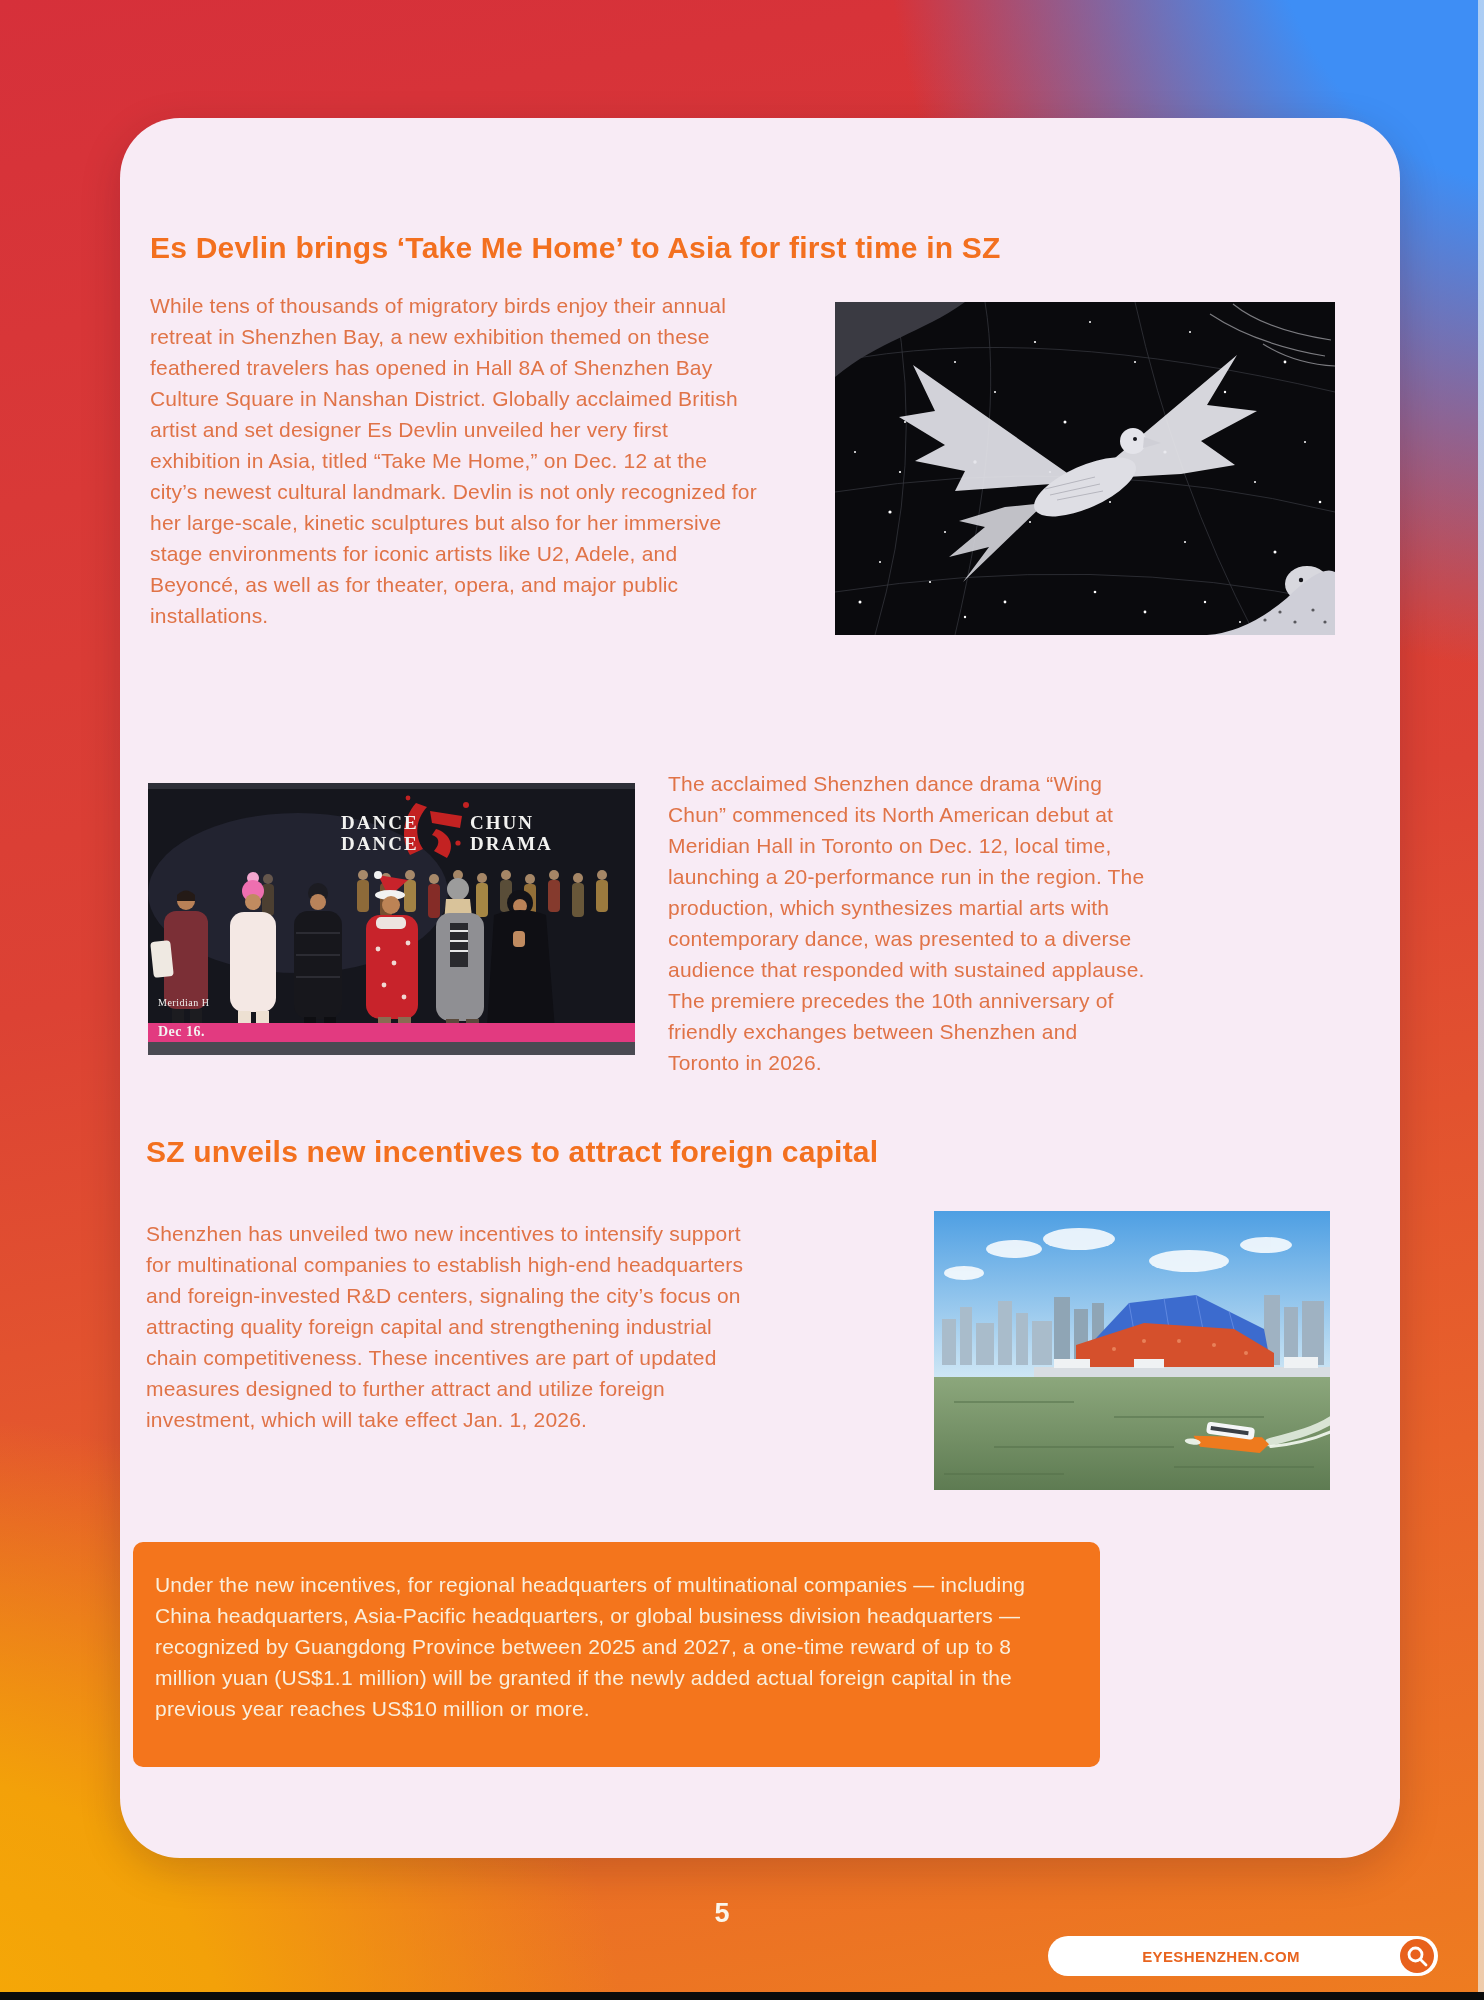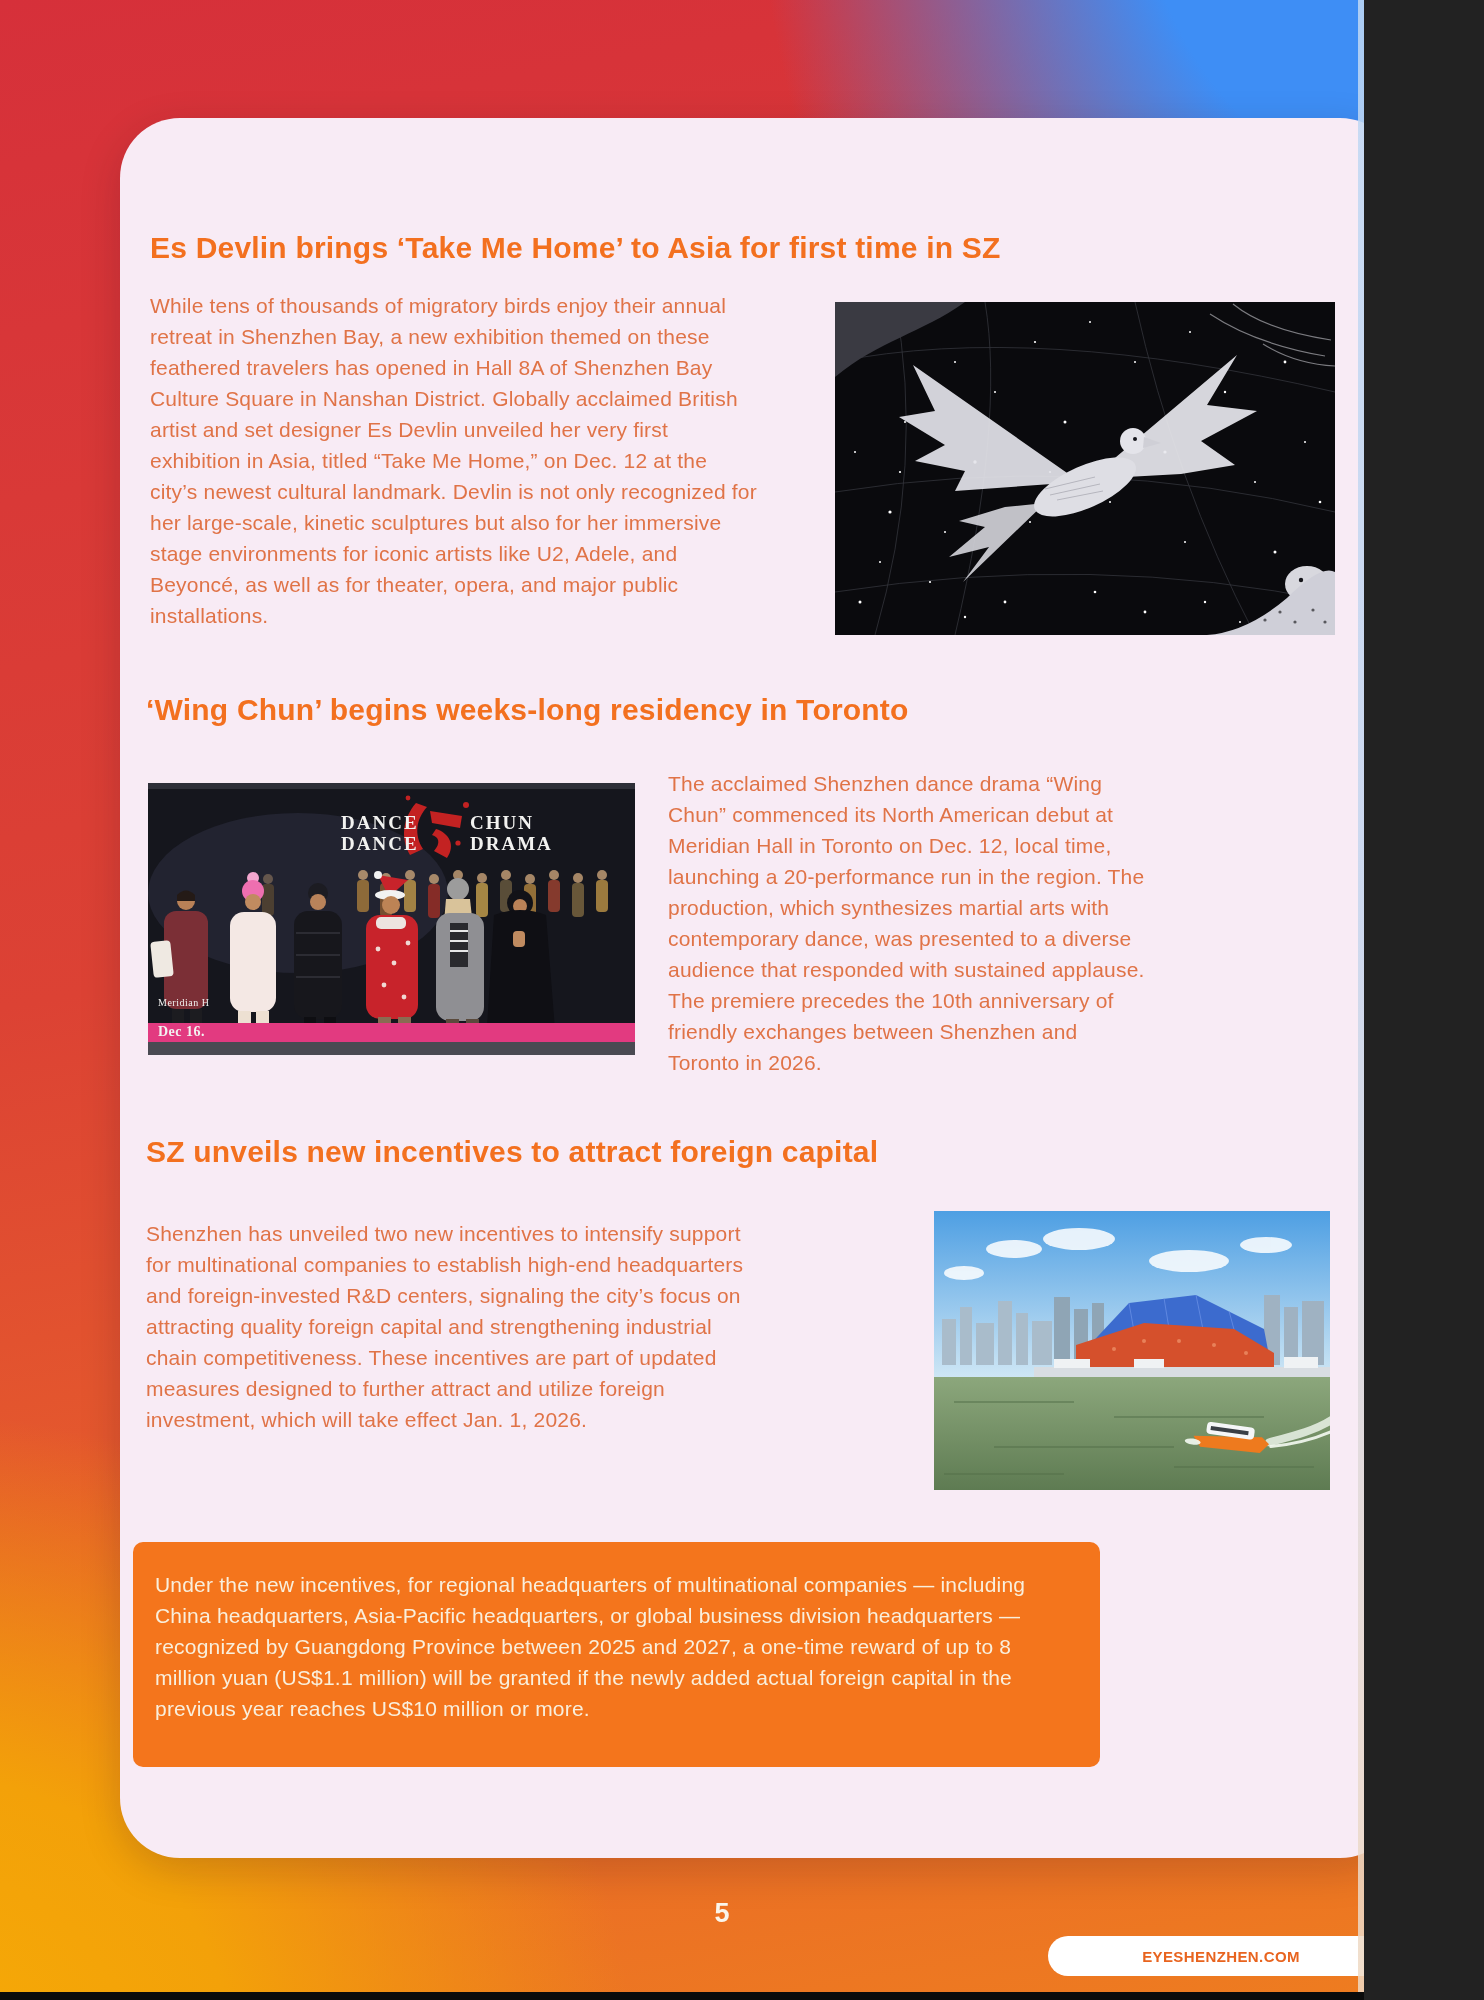--- a/index.html
+++ b/index.html
@@ -1,17 +1,17 @@
 <!DOCTYPE html>
 <html style="--heading: #F3701F; --body: #E07347; --card-bg: #F8EBF5; --callout-bg: #F4751C; --callout-text: #F9EFDC; --badge-text: #E8641F; --badge-icon-bg: #E8611C; --gradient-red: #D6303A; --gradient-blue: #3E8EF5; --gradient-amber: #F6AA06; --gradient-orange: #EE7C20;"><head>
 <meta charset="utf-8">
 <style>
   html,body{margin:0;padding:0;background:#222;}
   .page{
-    position:relative;width:1364px;height:2000px;overflow:hidden;
+    position:relative;width:1484px;height:2000px;overflow:hidden;
     font-family:"Liberation Sans","DejaVu Sans",sans-serif;
     background:
       radial-gradient(900px 1150px at 103% -8%, #3E8EF5 0%, #3E8EF5 30%, rgba(62,142,245,0) 72%),
       radial-gradient(1050px 950px at -6% 103%, #F6AA06 0%, #F3A109 30%, rgba(246,170,6,0) 68%),
       linear-gradient(170deg, #D6303A 0%, #DC4234 45%, #E8622A 75%, #EE7C20 100%);
   }
   .card{
     position:absolute;left:120px;top:118px;width:1280px;height:1740px;
     background:var(--card-bg,#F8EBF5);border-radius:60px;
     box-shadow:0 12px 40px rgba(40,10,30,.18);
@@ -144,21 +144,20 @@
             <circle cx="430" cy="318" r="1.6"></circle>
               <circle cx="445" cy="310" r="1.6"></circle>
               <circle cx="460" cy="320" r="1.6"></circle>
             <circle cx="478" cy="308" r="1.6"></circle>
               <circle cx="490" cy="320" r="1.6"></circle>
           </g>
         </g>
       </svg>
     </div>
 
-    <h2 class="h h2">‘Wing Chun’ begins weeks-long residency in Toronto</h2>
 
     <div class="img img2">
       <svg width="487" height="272" viewBox="0 0 487 272">
         <rect width="487" height="272" fill="#15161D"></rect>
         <rect width="487" height="6" fill="#2E2F38"></rect>
         <ellipse cx="150" cy="110" rx="150" ry="80" fill="#222330"></ellipse>
         <g opacity=".8">
           <g>
               <circle cx="215" cy="92" r="5" fill="#C9A379"></circle>
               <rect x="209" y="97" width="12" height="32" rx="4" fill="#A87C3C"></rect>

